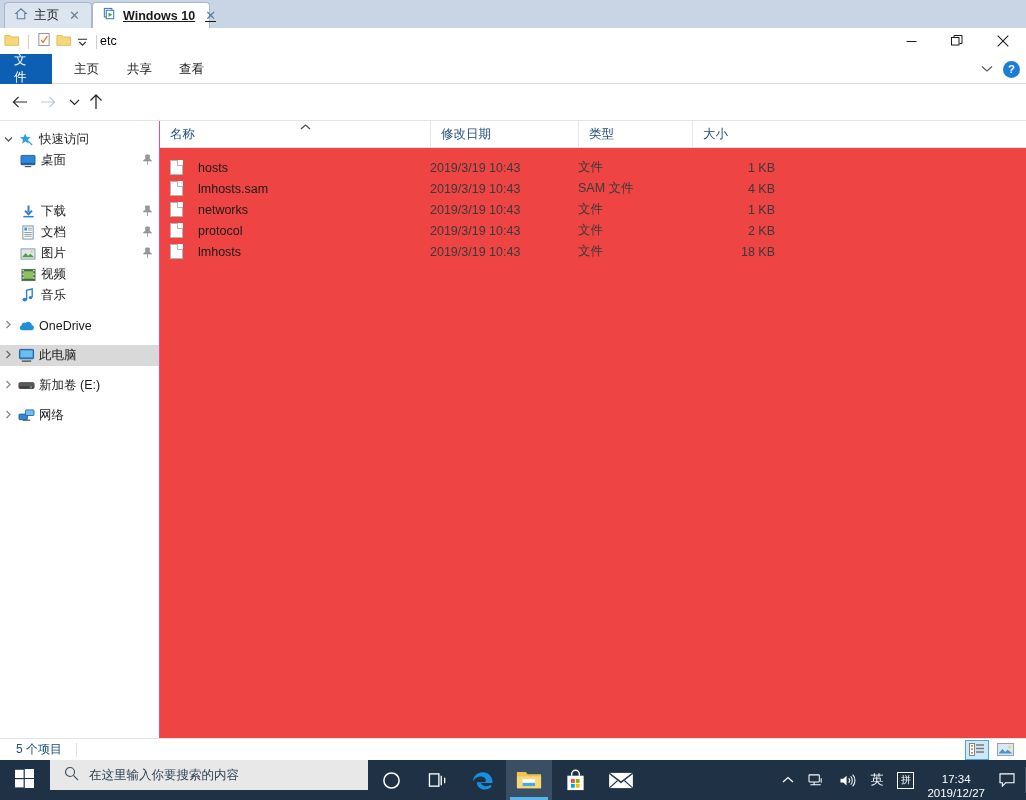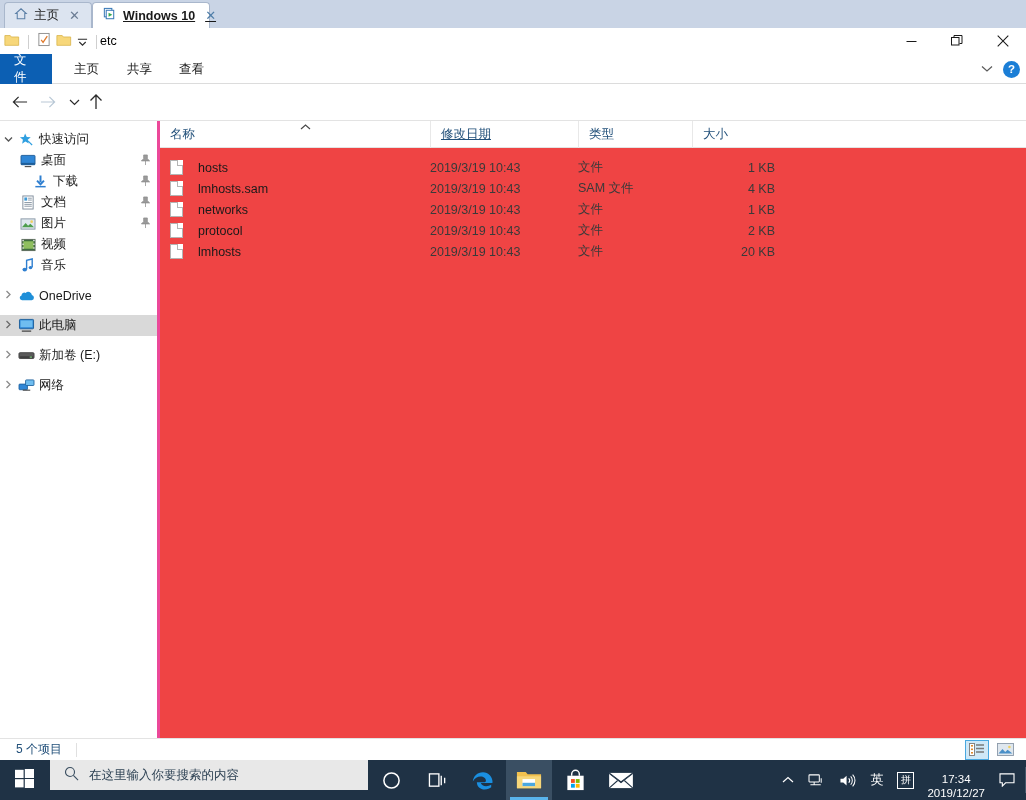--- a/index.html
+++ b/index.html
@@ -99,21 +99,21 @@
   }
   .search-ph { font-size: 12px; color: #6f6f6f; white-space: nowrap; }
 
   
   .content {
     position: absolute; left: 0; top: 120px; width: 1026px; height: 618px;
     background: #ffffff; border-top: 1px solid #e3e3e3;
   }
   .navpane {
     position: absolute; left: 0; top: 0; width: 160px; height: 618px;
-    background: #ffffff; border-right: 3px solid #ec4899;
+    background: #ffffff; border-right: 1px solid #ec4899;
     padding-top: 8px; overflow: hidden;
   }
   .nav-item {
     position: relative; height: 21px; display: flex; align-items: center;
     font-size: 12.5px; color: #1a1a1a; white-space: nowrap; padding-right: 6px;
   }
   .nav-item.selected { background: #d9d9d9; }
   .nav-exp {
     width: 16px; min-width: 16px; text-align: center;
     font-size: 9px; color: #8a8a8a;
@@ -398,21 +398,21 @@
           </svg>
         </span>
         <span class="nav-label">桌面</span>
         <span class="nav-pin">
           <svg width="11" height="12" viewBox="0 0 12 13">
               <path d="M4 1 h4 v4 l2.5 2.5 h-9 L4 5 Z M6 7.5 V12" fill="#9a9a9a" stroke="#8a8a8a" stroke-width="0.8"></path>
             </svg>
         </span>
       </div>
 
-      <div class="nav-item" style="padding-left:30px;">
+      <div class="nav-item" style="padding-left:18px;margin-top:30px;">
         <span class="nav-ico">
           <svg width="15" height="15" viewBox="0 0 16 16">
             <path d="M8 1.5 V8.8 M4.3 7 L8 11 L11.7 7" fill="none" stroke="#2f7fd0" stroke-width="2.1"></path>
             <path d="M2.5 13.5 h11" stroke="#2f7fd0" stroke-width="1.6"></path>
           </svg>
         </span>
         <span class="nav-label">下载</span>
         <span class="nav-pin">
           <svg width="11" height="12" viewBox="0 0 12 13">
               <path d="M4 1 h4 v4 l2.5 2.5 h-9 L4 5 Z M6 7.5 V12" fill="#9a9a9a" stroke="#8a8a8a" stroke-width="0.8"></path>
@@ -555,21 +555,21 @@
     <div class="listpane">
       <div class="colhead">
         <div class="sortcaret">
           <svg width="11" height="6" viewBox="0 0 11 6">
               <path d="M1 5 L5.5 1 L10 5" fill="none" stroke="#4a4a4a" stroke-width="1.2"></path>
             </svg>
         </div>
         <div class="col first" style="left:0; width:270px;">
           <span>名称</span>
         </div>
-        <div class="col" style="left:270px; width:148px;text-decoration:underline;">
+        <div class="col" style="left:270px; width:148px;">
           <span>修改日期</span>
         </div>
         <div class="col" style="left:418px; width:114px;">
           <span>类型</span>
         </div>
         <div class="col" style="left:532px; width:83px;">
           <span>大小</span>
         </div>
       </div>
 
@@ -610,21 +610,21 @@
           <span class="cell-type">文件</span>
           <span class="cell-size">2 KB</span>
         </div>
         <div class="row">
           <span class="cell-name">
             <span class="filedoc"></span>
             <span>lmhosts</span>
           </span>
           <span class="cell-date">2019/3/19 10:43</span>
           <span class="cell-type">文件</span>
-          <span class="cell-size">20 KB</span>
+          <span class="cell-size">18 KB</span>
         </div>
       </div>
     </div>
   </div>
 
   <div class="statusbar">
     <span class="status-text">5 个项目</span>
     <span class="status-sep"></span>
     <span class="viewbtns">
       <span class="vbtn active">

